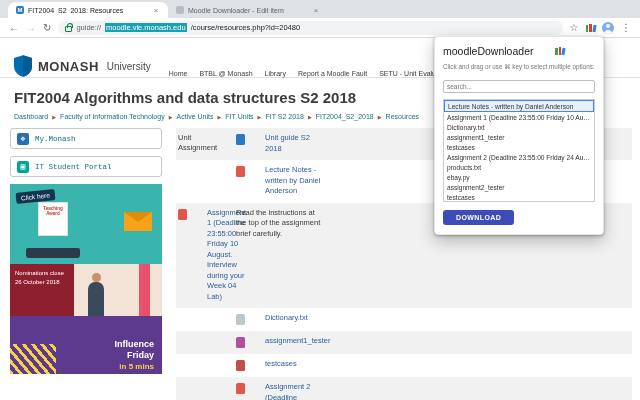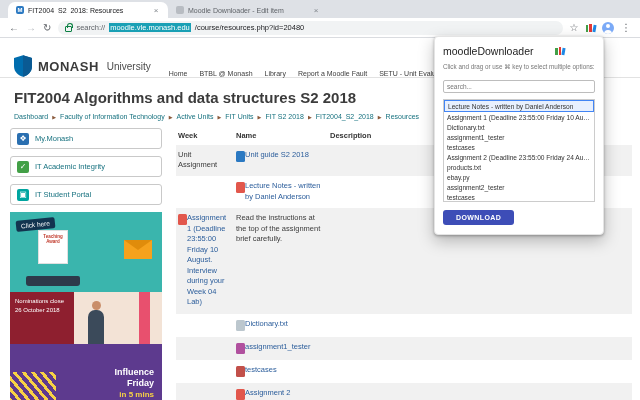--- a/index.html
+++ b/index.html
@@ -46,21 +46,21 @@
   .site-nav { margin-left: 18px; display: flex; gap: 12px; font-size: 7px; color: #3c3c3c; margin-top:14px; }
   .site-nav span { white-space: nowrap; }
   
   .page-title { font-size: 15px; font-weight: bold; color: #3c3c3c; padding: 11px 14px 5px; }
   .breadcrumb { padding: 2px 14px 8px; font-size: 7px; color: #666; display:flex; align-items:center; gap:4px; flex-wrap:nowrap; }
   .crumb { color: #16717f; white-space:nowrap; }
   .sep { color: #8a5a3c; font-size: 5px; } .sep::before { content: "▶"; }
   .content { display: flex; padding: 0 8px 0 10px; }
   
   .sidebar { width: 152px; flex: none; }
-  .side-btn { border: 1px solid #c9c9c9; border-radius: 3px; height: 21px; display: flex; align-items: center; gap: 6px; padding: 0 6px; margin-bottom: 7px; background: #fff; }
+  .side-btn { border: 1px solid #c9c9c9; border-radius: 3px; height: 21px; display: flex; align-items: center; gap: 6px; padding: 0 6px; margin-bottom: 7px; background: #fff; font-family: Liberation Mono, monospace; }
   .side-ic { width: 12px; height: 12px; border-radius: 2px; color: #fff; font-size: 8px; display: flex; align-items: center; justify-content: center; flex: none; }
   .side-ic.blue { background: #2a6fb0; } .side-ic.blue::before { content:"❖"; }
   .side-ic.green { background: #43a047; } .side-ic.green::before { content:"✓"; }
   .side-ic.teal { background: #00a5a0; } .side-ic.teal::before { content:"▣"; }
   .side-lbl { font-size: 7.5px; color: #16717f; }
   .promo { margin-top: 5px; width: 152px; height: 190px; position: relative; overflow: hidden; }
   .promo-top { height: 80px; background: #3ab5ad; position: relative; }
   .click-badge { position: absolute; top: 7px; left: 6px; background: #12344f; color: #fff; font-size: 6.5px; padding: 2px 5px; border-radius: 2px; transform: rotate(-6deg); }
   .poster { position: absolute; top: 18px; left: 28px; width: 30px; height: 34px; background: #fff; border: 1px solid #e0e0e0; font-size: 4.5px; color: #c0392b; text-align:center; padding-top:3px; font-weight:bold; }
   .laptop { position: absolute; bottom: 6px; left: 16px; width: 54px; height: 10px; background: #2d3a4a; border-radius: 2px 2px 3px 3px; }
@@ -76,21 +76,21 @@
   .stripes { position: absolute; left: 0; bottom: 0; width: 46px; height: 30px; background: repeating-linear-gradient(50deg, #f7d244 0 3px, #5d3a8e 3px 7px); }
   .influence { position: absolute; right: 8px; top: 23px; text-align: right; font-weight: bold; font-size: 9px; line-height: 1.25; }
   .influence .yellow { color: #f7d244; font-size: 8px; }
   
   .restable { flex: 1; margin-left: 14px; }
   .thead, .trow { display: grid; grid-template-columns: 52px 88px 1fr; gap: 6px; }
   .thead { font-weight: bold; color: #333; font-size: 7.5px; padding: 3px 2px 5px; }
   .trow { padding: 5px 2px 6px; font-size: 7.5px; align-items: start; }
   .trow.shade { background: #f1f1f1; }
   .week { color: #3c3c3c; line-height: 1.35; }
-  .namecell { display: flex; gap: 0; align-items: flex-start; }
+  .namecell { display: flex; gap: 20px; align-items: flex-start; }
   .file-ic { width: 9px; height: 11px; border-radius: 1.5px; flex: none; margin-top: 1px; background:#999; }
   .rname { color: #2b5d9b; line-height: 1.4; cursor: pointer; }
   .rdesc { color: #3c3c3c; line-height: 1.4; }
   
   .popup { position: absolute; top: 36px; right: 36px; width: 170px; background: #fff; border-radius: 4px; padding: 8px 8px 9px; z-index: 50;
     box-shadow: 0 1px 3px rgba(0,0,0,.3), 0 6px 16px rgba(0,0,0,.25); border:1px solid #e4e4e4; }
   .popup-head { display: flex; align-items: center; gap: 22px; }
   .popup-title { font-size: 10.5px; color: #222; }
   .popup-instr { font-size: 6.3px; color: #777; margin: 6px 0 4px; line-height:1.3; }
   .popup-search { width: 100%; height: 13px; border: 1px solid #bdbdbd; border-radius: 2px; font-size: 6.5px; padding: 0 3px; color: #333; font-family:"Liberation Sans", sans-serif; }
@@ -113,21 +113,21 @@
     <span class="tab-title">Moodle Downloader - Edit item</span>
     <span class="tab-close"></span>
   </div>
 </div>
 <div class="toolbar">
   <span class="nav-ic back"></span>
   <span class="nav-ic fwd"></span>
   <span class="nav-ic reload"></span>
   <div class="addressbar">
     <span class="lock"></span>
-    <span class="url-scheme">search://</span>
+    <span class="url-scheme">guide://</span>
       <span class="url-host">moodle.vle.monash.edu</span>
       <span class="url-path">/course/resources.php?id=20480</span>
   </div>
   <span class="star"></span>
   <span class="books">
       <i></i>
       <i></i>
       <i></i>
     </span>
   <span class="avatar"></span>
@@ -168,24 +168,20 @@
     <span class="sep"></span>
   <span class="crumb">Resources</span>
 </div>
 
 <div class="content">
 
   <div class="sidebar">
     <div class="side-btn">
       <span class="side-ic blue"></span>
       <span class="side-lbl">My.Monash</span>
-    </div>
-    <div class="side-btn">
-      <span class="side-ic green"></span>
-      <span class="side-lbl">IT Academic Integrity</span>
     </div>
     <div class="side-btn">
       <span class="side-ic teal"></span>
       <span class="side-lbl">IT Student Portal</span>
     </div>
     <div class="promo">
       <div class="promo-top">
         <span class="click-badge">Click here</span>
         <span class="poster">Teaching Award</span>
         <span class="laptop"></span>
@@ -203,25 +199,20 @@
         <div class="influence">
           <div>Influence</div>
           <div>Friday</div>
           <div class="yellow">in 5 mins</div>
         </div>
       </div>
     </div>
   </div>
 
   <div class="restable">
-    <div class="thead">
-      <span>Week</span>
-      <span>Name</span>
-      <span>Description</span>
-    </div>
 
     <div class="trow shade">
       <span class="week">Unit Assignment</span>
       <span class="namecell">
           <i class="file-ic" style="background: rgb(43, 121, 194);"></i>
           <span class="rname">Unit guide S2 2018</span>
         </span>
       <span class="rdesc"></span>
     </div>
     <div class="trow">

